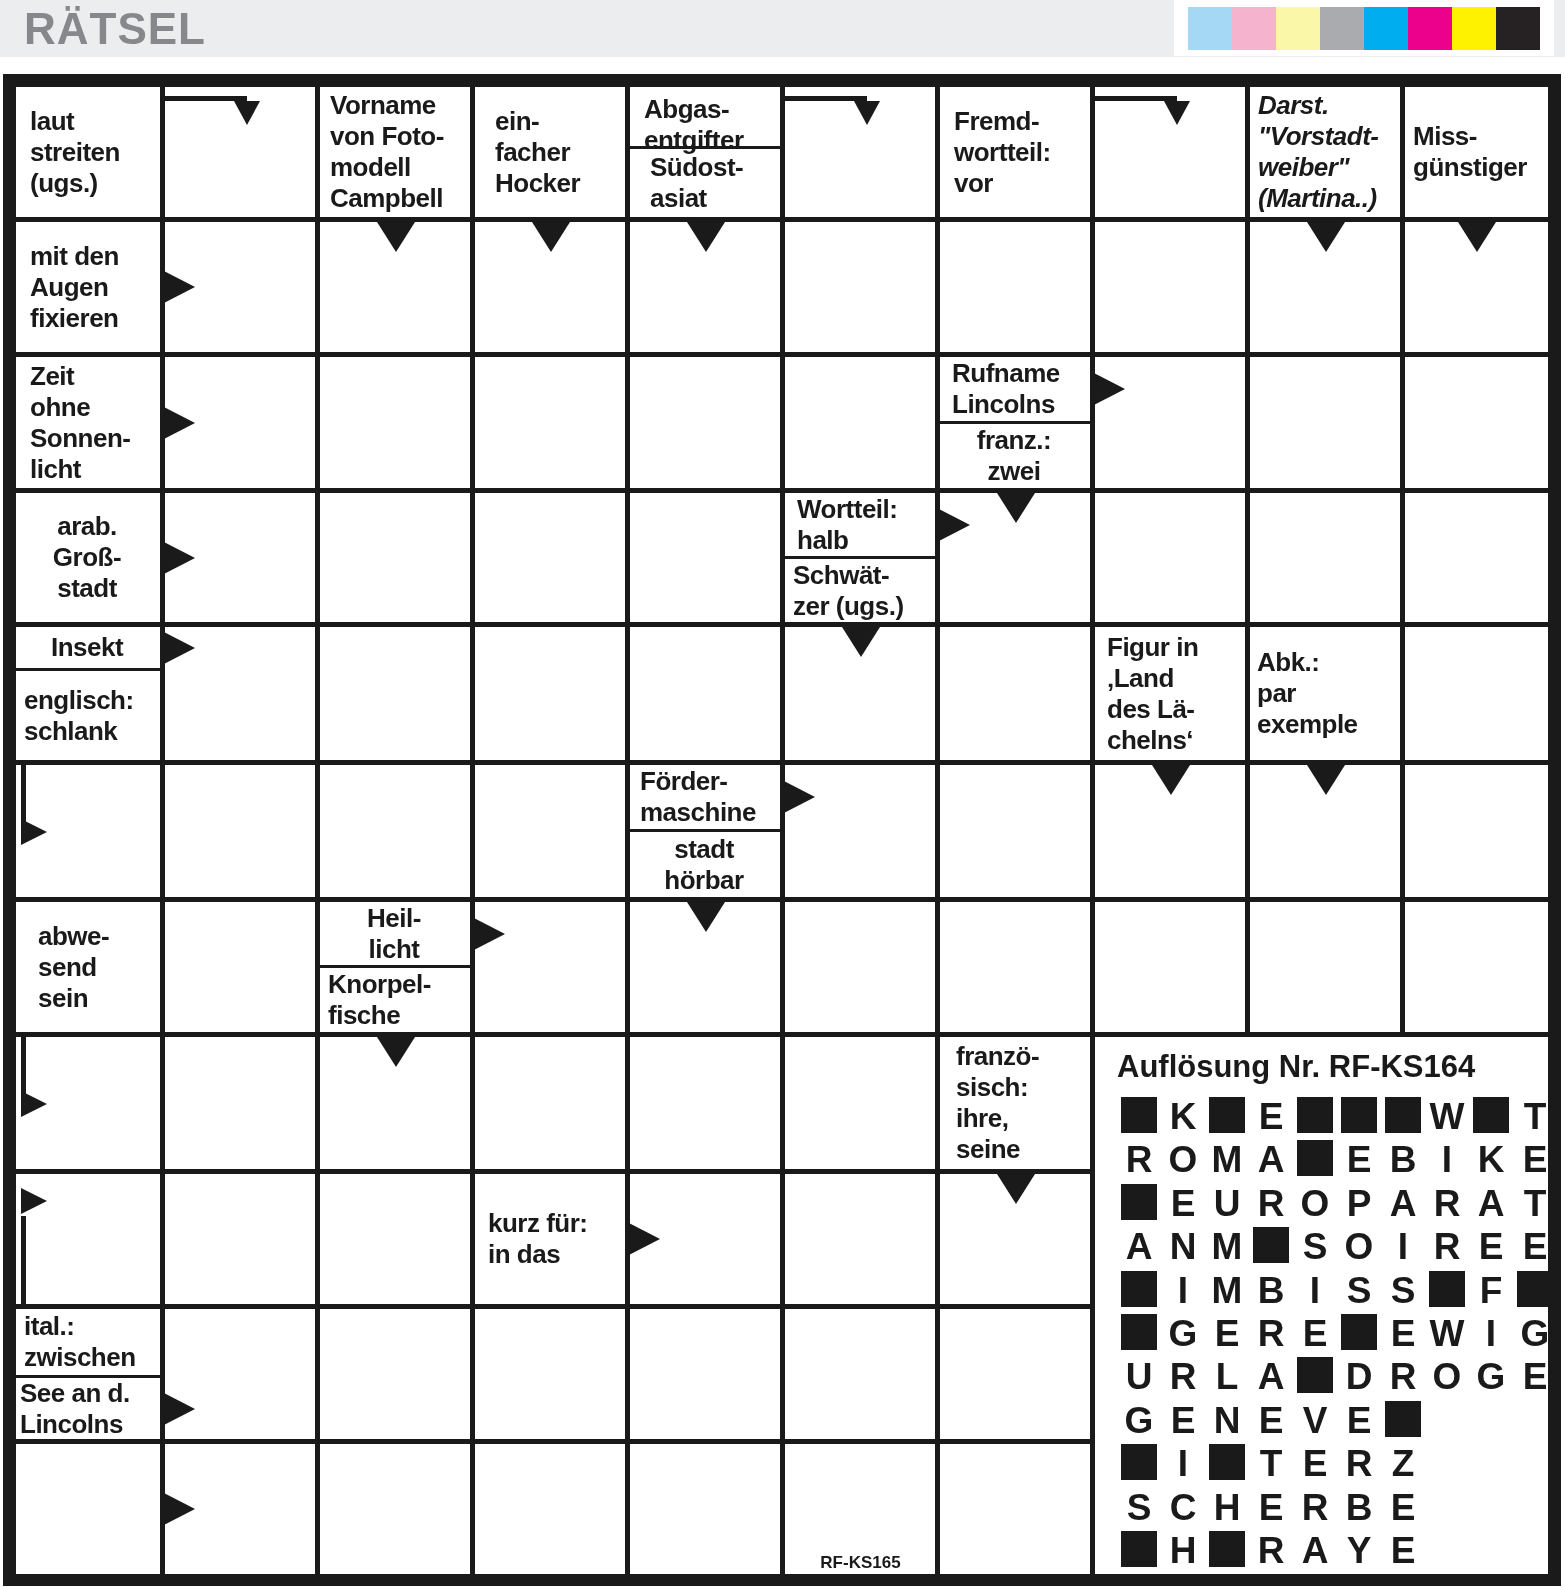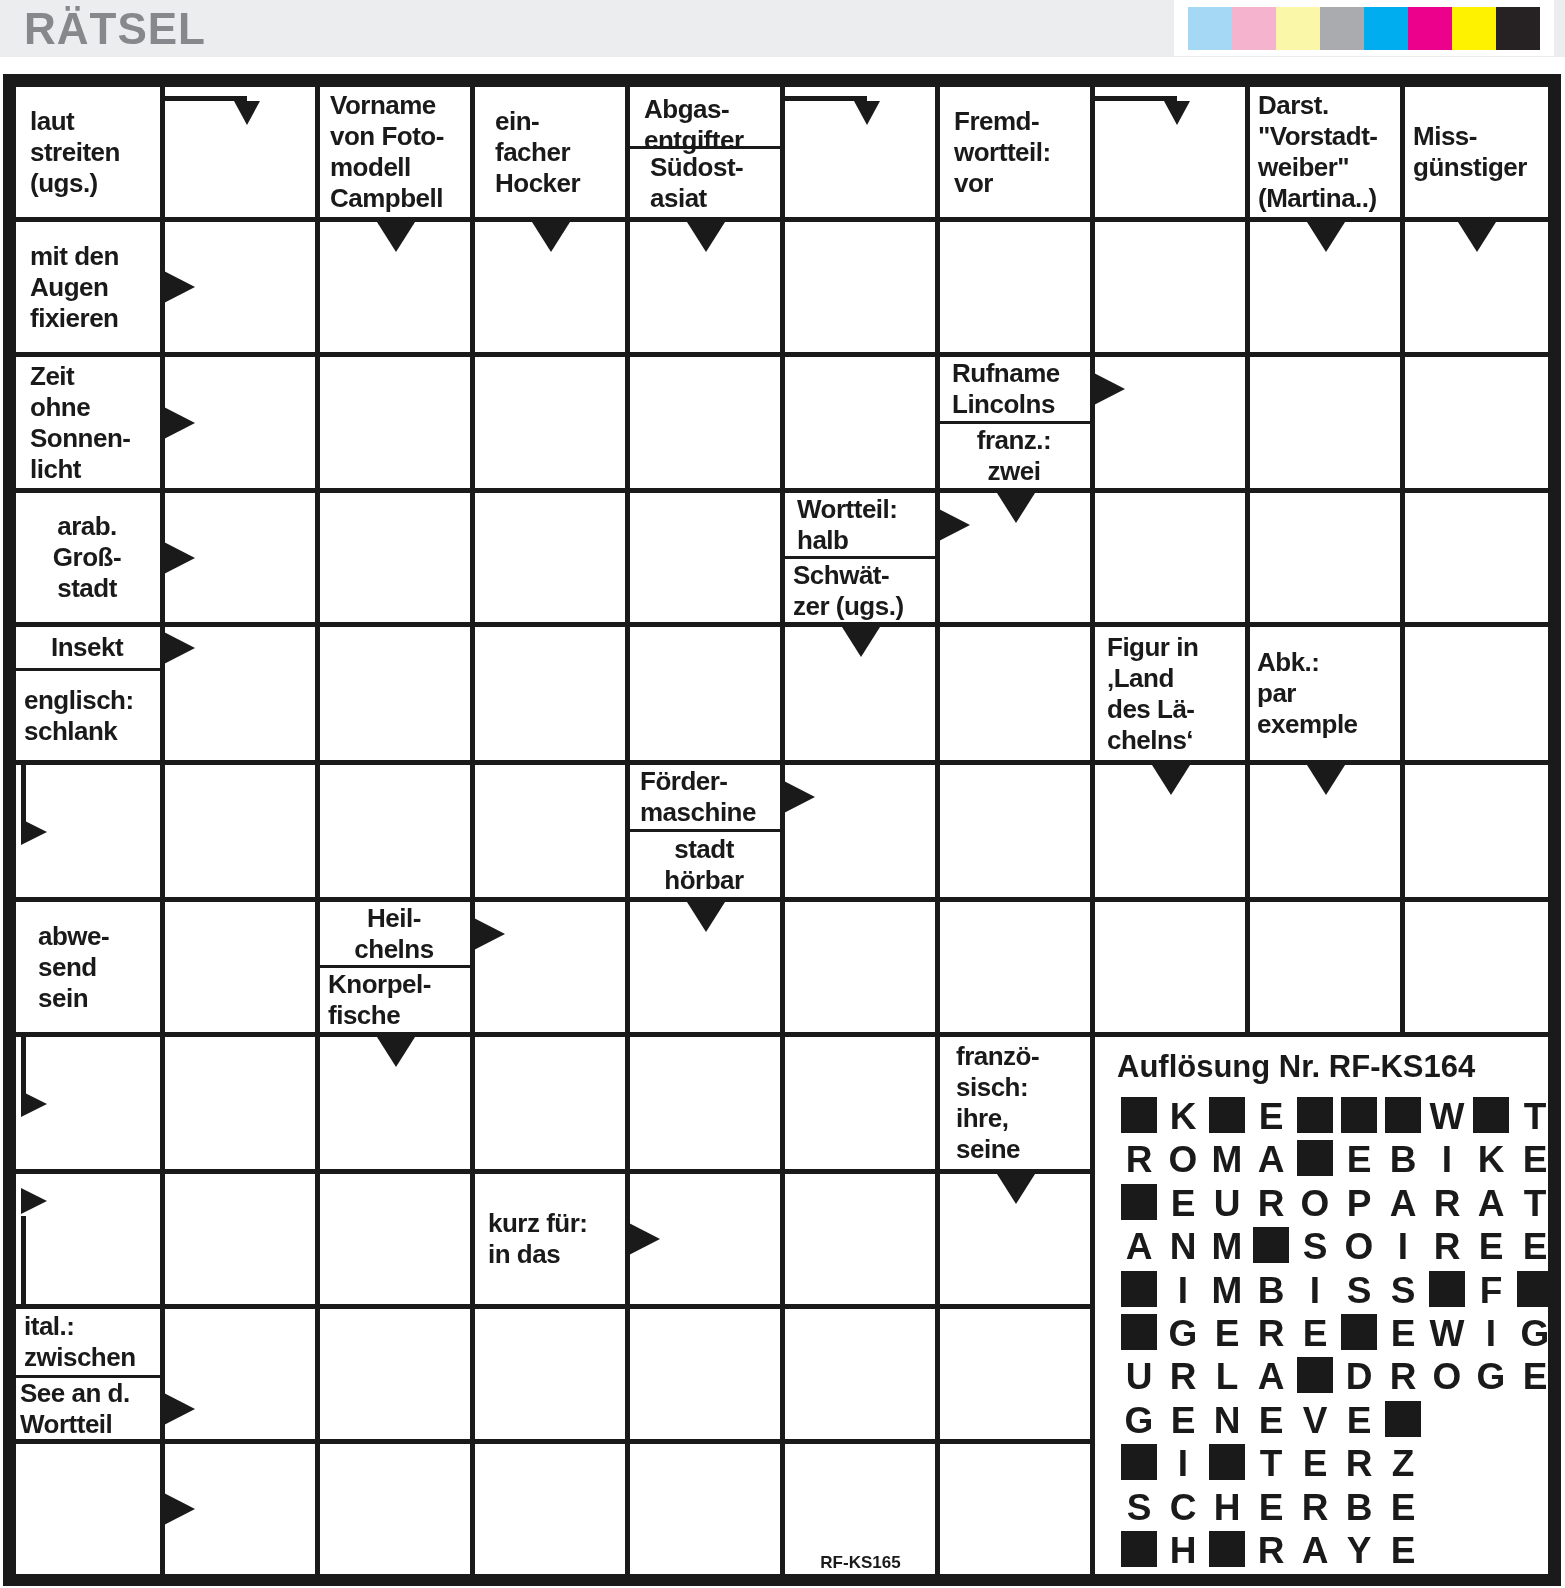--- a/index.html
+++ b/index.html
@@ -160,21 +160,21 @@
 facher
 Hocker</div>
       <div class="divider" style="left: 627px; top: 72px; width: 150px; height: 3px;"></div>
       <div class="clue" style="left: 627px; top: 13px; width: 150px; height: 75px; padding-left: 14px;">Abgas-
 entgifter</div>
       <div class="clue" style="left: 627px; top: 75px; width: 120px; height: 68px; padding-left: 20px;">Südost-
 asiat</div>
       <div class="clue" style="left: 937px; top: 13px; width: 150px; height: 130px; padding-left: 14px;">Fremd-
 wortteil:
 vor</div>
-      <div class="clue" style="left: 1247px; top: 13px; width: 150px; height: 130px; padding-left: 8px;">Darst.
+      <div class="clue" style="left: 1247px; top: 13px; width: 150px; height: 130px; padding-left: 8px; font-style: italic;">Darst.
 "Vorstadt-
 weiber"
 (Martina..)</div>
       <div class="clue" style="left: 1402px; top: 13px; width: 143px; height: 130px; padding-left: 8px;">Miss-
 günstiger</div>
       <div class="clue" style="left: 13px; top: 148px; width: 144px; height: 130px; padding-left: 14px;">mit den
 Augen
 fixieren</div>
       <div class="tri" style="left: 159px; top: 196px; border-top: 17px solid transparent; border-bottom: 17px solid transparent; border-left: 33px solid rgb(26, 26, 26);"></div>
       <div class="clue" style="left: 13px; top: 283px; width: 144px; height: 131px; padding-left: 14px;">Zeit
@@ -214,36 +214,36 @@
       <div class="clue" style="left: 627px; top: 691px; width: 150px; height: 64px; padding-left: 10px;">Förder-
 maschine</div>
       <div class="tri" style="left: 779px; top: 706px; border-top: 17px solid transparent; border-bottom: 17px solid transparent; border-left: 33px solid rgb(26, 26, 26);"></div>
       <div class="clue" style="left: 627px; top: 758px; width: 150px; height: 65px; text-align: center;">stadt
 hörbar</div>
       <div class="clue" style="left: 13px; top: 828px; width: 144px; height: 130px; padding-left: 22px;">abwe-
 send
 sein</div>
       <div class="divider" style="left: 317px; top: 891px; width: 150px; height: 3px;"></div>
       <div class="clue" style="left: 317px; top: 828px; width: 150px; height: 63px; text-align: center;">Heil-
-chelns</div>
+licht</div>
       <div class="tri" style="left: 469px; top: 842.5px; border-top: 17px solid transparent; border-bottom: 17px solid transparent; border-left: 33px solid rgb(26, 26, 26);"></div>
       <div class="clue" style="left: 317px; top: 894px; width: 150px; height: 64px; padding-left: 8px;">Knorpel-
 fische</div>
       <div class="clue" style="left: 937px; top: 963px; width: 150px; height: 132px; padding-left: 16px;">franzö-
 sisch:
 ihre,
 seine</div>
       <div class="clue" style="left: 472px; top: 1100px; width: 150px; height: 130px; padding-left: 13px;">kurz für:
 in das</div>
       <div class="tri" style="left: 624px; top: 1148px; border-top: 17px solid transparent; border-bottom: 17px solid transparent; border-left: 33px solid rgb(26, 26, 26);"></div>
       <div class="divider" style="left: 13px; top: 1301px; width: 144px; height: 3px;"></div>
       <div class="clue" style="left: 13px; top: 1235px; width: 144px; height: 66px; padding-left: 8px;">ital.:
 zwischen</div>
       <div class="clue" style="left: 13px; top: 1304px; width: 144px; height: 61px; padding-left: 4px;">See an d.
-Wortteil</div>
+Lincolns</div>
       <div class="tri" style="left: 159px; top: 1317.5px; border-top: 17px solid transparent; border-bottom: 17px solid transparent; border-left: 33px solid rgb(26, 26, 26);"></div>
       <div class="tri" style="left: 159px; top: 1418px; border-top: 17px solid transparent; border-bottom: 17px solid transparent; border-left: 33px solid rgb(26, 26, 26);"></div>
       <div class="tri" style="left: 373.5px; top: 148px; border-left: 19px solid transparent; border-right: 19px solid transparent; border-top: 30px solid rgb(26, 26, 26);"></div>
       <div class="tri" style="left: 528.5px; top: 148px; border-left: 19px solid transparent; border-right: 19px solid transparent; border-top: 30px solid rgb(26, 26, 26);"></div>
       <div class="tri" style="left: 683.5px; top: 148px; border-left: 19px solid transparent; border-right: 19px solid transparent; border-top: 30px solid rgb(26, 26, 26);"></div>
       <div class="tri" style="left: 1303.5px; top: 148px; border-left: 19px solid transparent; border-right: 19px solid transparent; border-top: 30px solid rgb(26, 26, 26);"></div>
       <div class="tri" style="left: 1455px; top: 148px; border-left: 19px solid transparent; border-right: 19px solid transparent; border-top: 30px solid rgb(26, 26, 26);"></div>
       <div class="tri" style="left: 993.5px; top: 419px; border-left: 19px solid transparent; border-right: 19px solid transparent; border-top: 30px solid rgb(26, 26, 26);"></div>
       <div class="tri" style="left: 838.5px; top: 553px; border-left: 19px solid transparent; border-right: 19px solid transparent; border-top: 30px solid rgb(26, 26, 26);"></div>
       <div class="tri" style="left: 1148.5px; top: 691px; border-left: 19px solid transparent; border-right: 19px solid transparent; border-top: 30px solid rgb(26, 26, 26);"></div>

